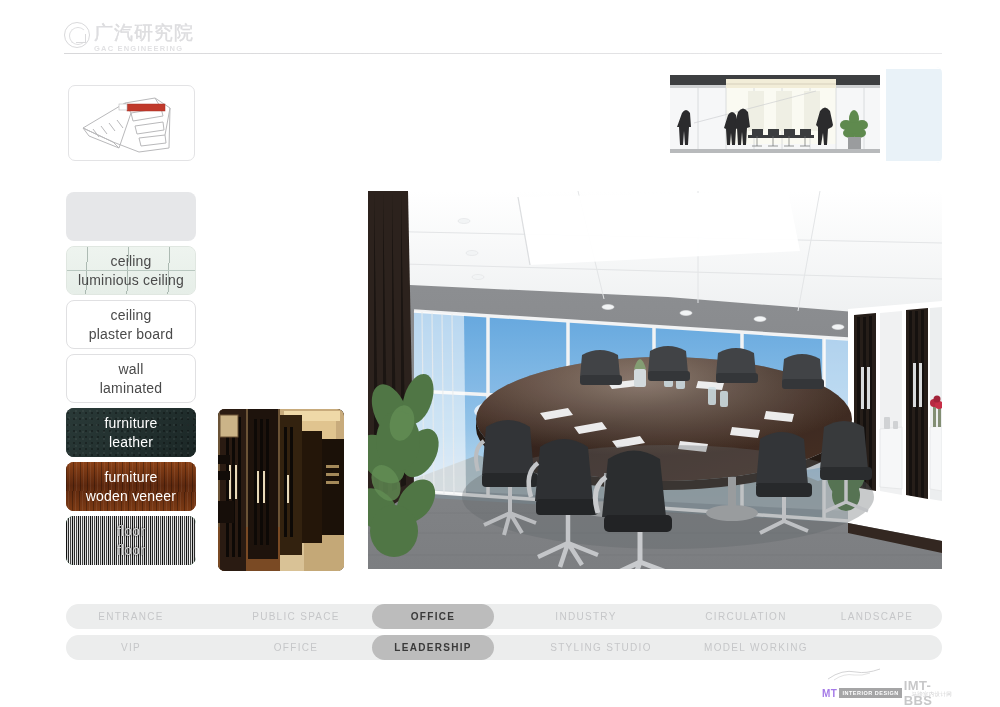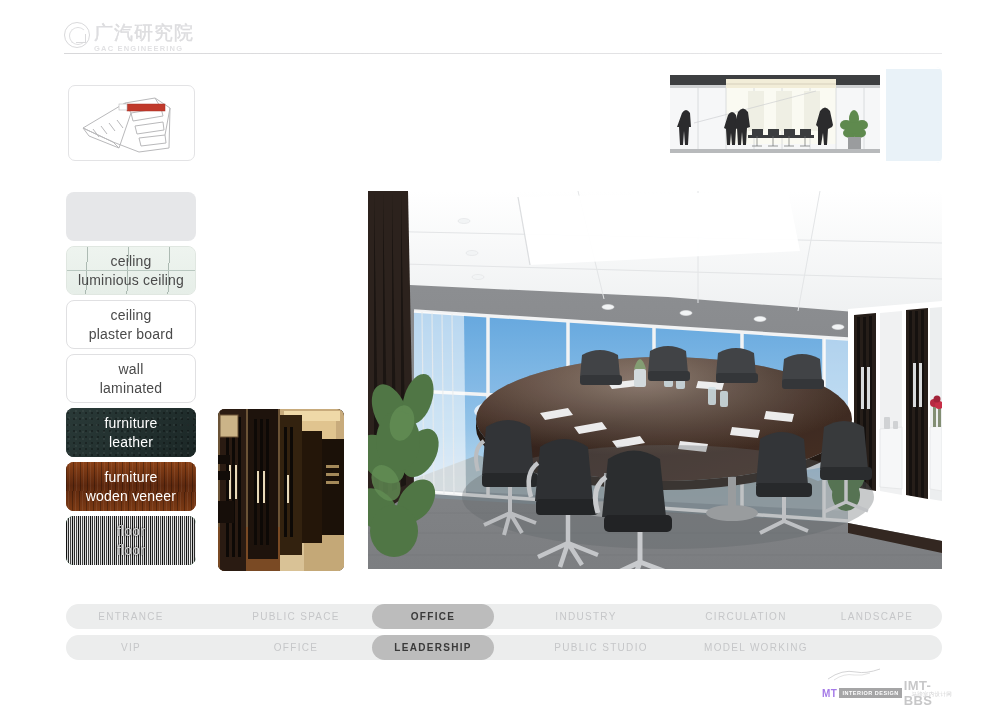--- a/index.html
+++ b/index.html
@@ -653,21 +653,21 @@
       <div class="nav-btn active" style="left:306px;width:122px">OFFICE</div>
       <div class="nav-btn" style="left:440px;width:160px">INDUSTRY</div>
       <div class="nav-btn" style="left:590px;width:180px">CIRCULATION</div>
       <div class="nav-btn" style="left:746px;width:130px">LANDSCAPE</div>
     </div>
 
     <div class="nav-row">
       <div class="nav-btn" style="left:0px;width:130px">VIP</div>
       <div class="nav-btn" style="left:150px;width:160px">OFFICE</div>
       <div class="nav-btn active" style="left:306px;width:122px">LEADERSHIP</div>
-      <div class="nav-btn" style="left:440px;width:190px">PUBLIC STUDIO</div>
+      <div class="nav-btn" style="left:440px;width:190px">STYLING STUDIO</div>
       <div class="nav-btn" style="left:590px;width:200px">MODEL WORKING</div>
     </div>
   </div>
 
   <div id="watermark">
     <svg id="wm-swoosh" viewBox="0 0 56 14">
       <path d="M2 11 q14-10 28-7 q10 2 24-3" fill="none" stroke="#b9b9bb" stroke-width="1"></path>
       <path d="M8 12 q10-7 20-5 q8 1 16-2" fill="none" stroke="#c6c6c8" stroke-width=".8"></path>
     </svg>
     <div id="wm-row">

